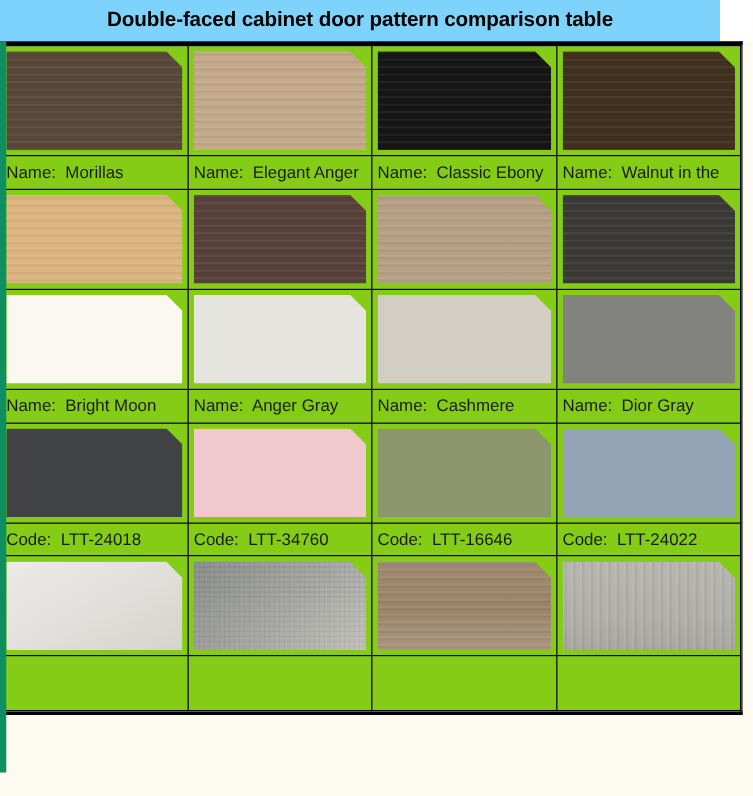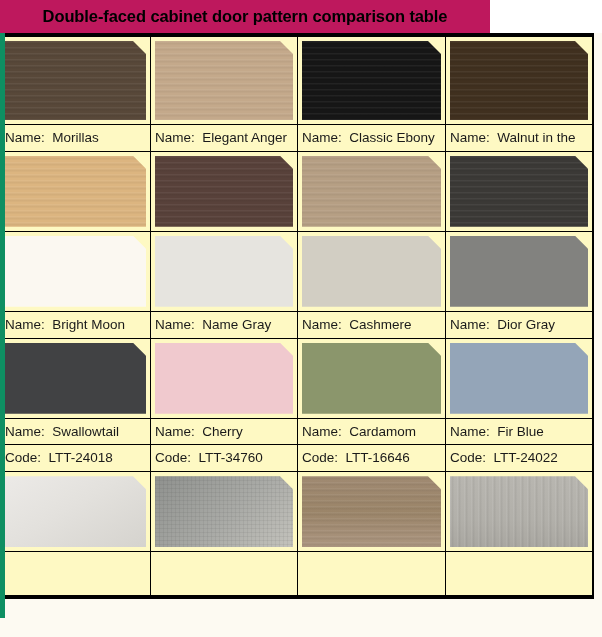--- a/index.html
+++ b/index.html
@@ -25,22 +25,22 @@
   #left-gutter {
     position: absolute;
     left: 0; top: 0;
     width: 3px; height: 32px;
     background: #e4e4e4;
     border-right: 1px solid #d2d2d2;
   }
   #title-bar {
     position: absolute;
     left: 0; top: 0;
-    width: 490px; height: 33px;
-    background: #be185d;
+    width: 576px; height: 33px;
+    background: #7dd3fc;
     display: flex;
     align-items: center;
     justify-content: center;
   }
   #title-text {
     font-size: 16.5px;
     font-weight: bold;
     color: #000000;
     letter-spacing: -0.1px;
     white-space: nowrap;
@@ -73,21 +73,21 @@
     z-index: 5;
   }
   table.swatch-table {
     border-collapse: collapse;
     table-layout: fixed;
     width: 592px;
     background: #fdfaf2;
   }
   table.swatch-table td {
     border: 1px solid #000000;
-    background: #fef9c3;
+    background: #84cc16;
     padding: 4px;
     vertical-align: middle;
     box-sizing: border-box;
   }
   col.c1 { width: 150px; }
   col.c2 { width: 147px; }
   col.c3 { width: 148px; }
   col.c4 { width: 147px; }
 
   td.swatch-cell {
@@ -232,44 +232,38 @@
             </td>
           <td class="swatch-cell tall">
               <div class="swatch plain" style="background-color:#d2cec3"></div>
             </td>
           <td class="swatch-cell tall">
               <div class="swatch plain" style="background-color:#82827f"></div>
             </td>
         </tr>
         <tr>
           <td class="text-cell"><span class="lbl">Name:</span>&nbsp; <span class="val">Bright Moon</span></td>
-          <td class="text-cell"><span class="lbl">Name:</span>&nbsp; <span class="val">Name Gray</span></td>
+          <td class="text-cell"><span class="lbl">Name:</span>&nbsp; <span class="val">Anger Gray</span></td>
           <td class="text-cell"><span class="lbl">Name:</span>&nbsp; <span class="val">Cashmere</span></td>
           <td class="text-cell"><span class="lbl">Name:</span>&nbsp; <span class="val">Dior Gray</span></td>
         </tr>
 
         <tr>
           <td class="swatch-cell tall">
               <div class="swatch plain" style="background-color:#414244"></div>
             </td>
           <td class="swatch-cell tall">
               <div class="swatch plain" style="background-color:#f0c9ce"></div>
             </td>
           <td class="swatch-cell tall">
               <div class="swatch plain" style="background-color:#8b966c"></div>
             </td>
           <td class="swatch-cell tall">
               <div class="swatch plain" style="background-color:#94a5b8"></div>
             </td>
-        </tr>
-        <tr>
-          <td class="text-cell"><span class="lbl">Name:</span>&nbsp; <span class="val">Swallowtail</span></td>
-          <td class="text-cell"><span class="lbl">Name:</span>&nbsp; <span class="val">Cherry</span></td>
-          <td class="text-cell"><span class="lbl">Name:</span>&nbsp; <span class="val">Cardamom</span></td>
-          <td class="text-cell"><span class="lbl">Name:</span>&nbsp; <span class="val">Fir Blue</span></td>
         </tr>
         <tr>
           <td class="text-cell"><span class="lbl">Code:</span>&nbsp; <span class="val">LTT-24018</span></td>
           <td class="text-cell"><span class="lbl">Code:</span>&nbsp; <span class="val">LTT-34760</span></td>
           <td class="text-cell"><span class="lbl">Code:</span>&nbsp; <span class="val">LTT-16646</span></td>
           <td class="text-cell"><span class="lbl">Code:</span>&nbsp; <span class="val">LTT-24022</span></td>
         </tr>
 
         <tr>
           <td class="swatch-cell tall">

